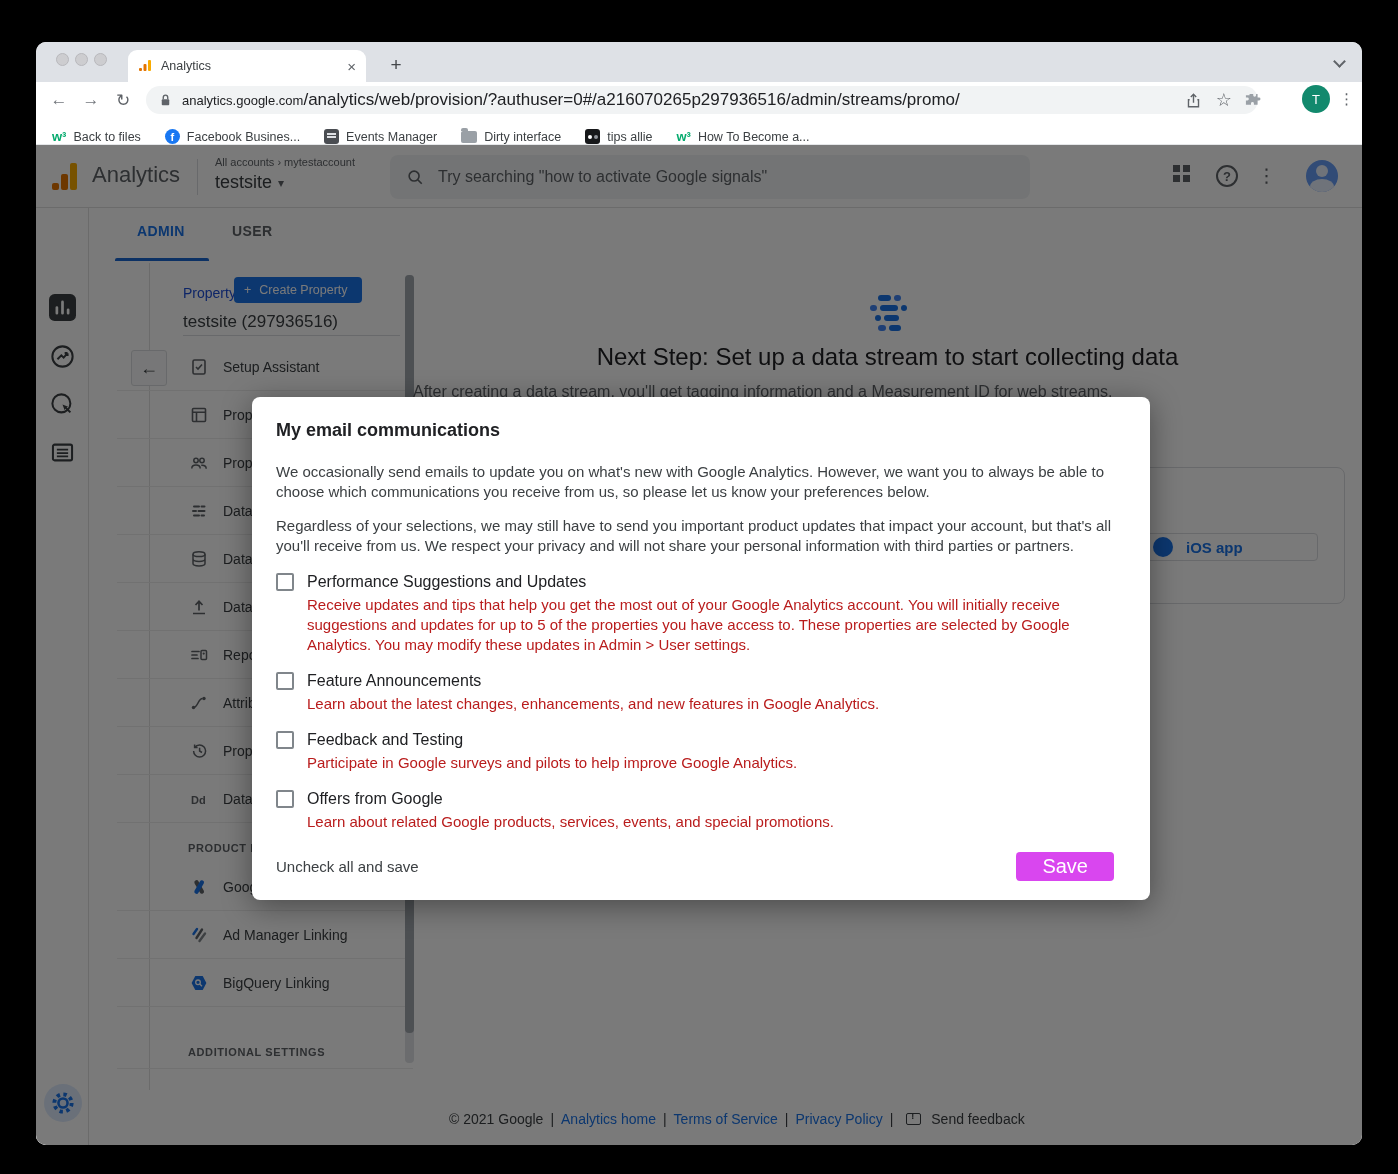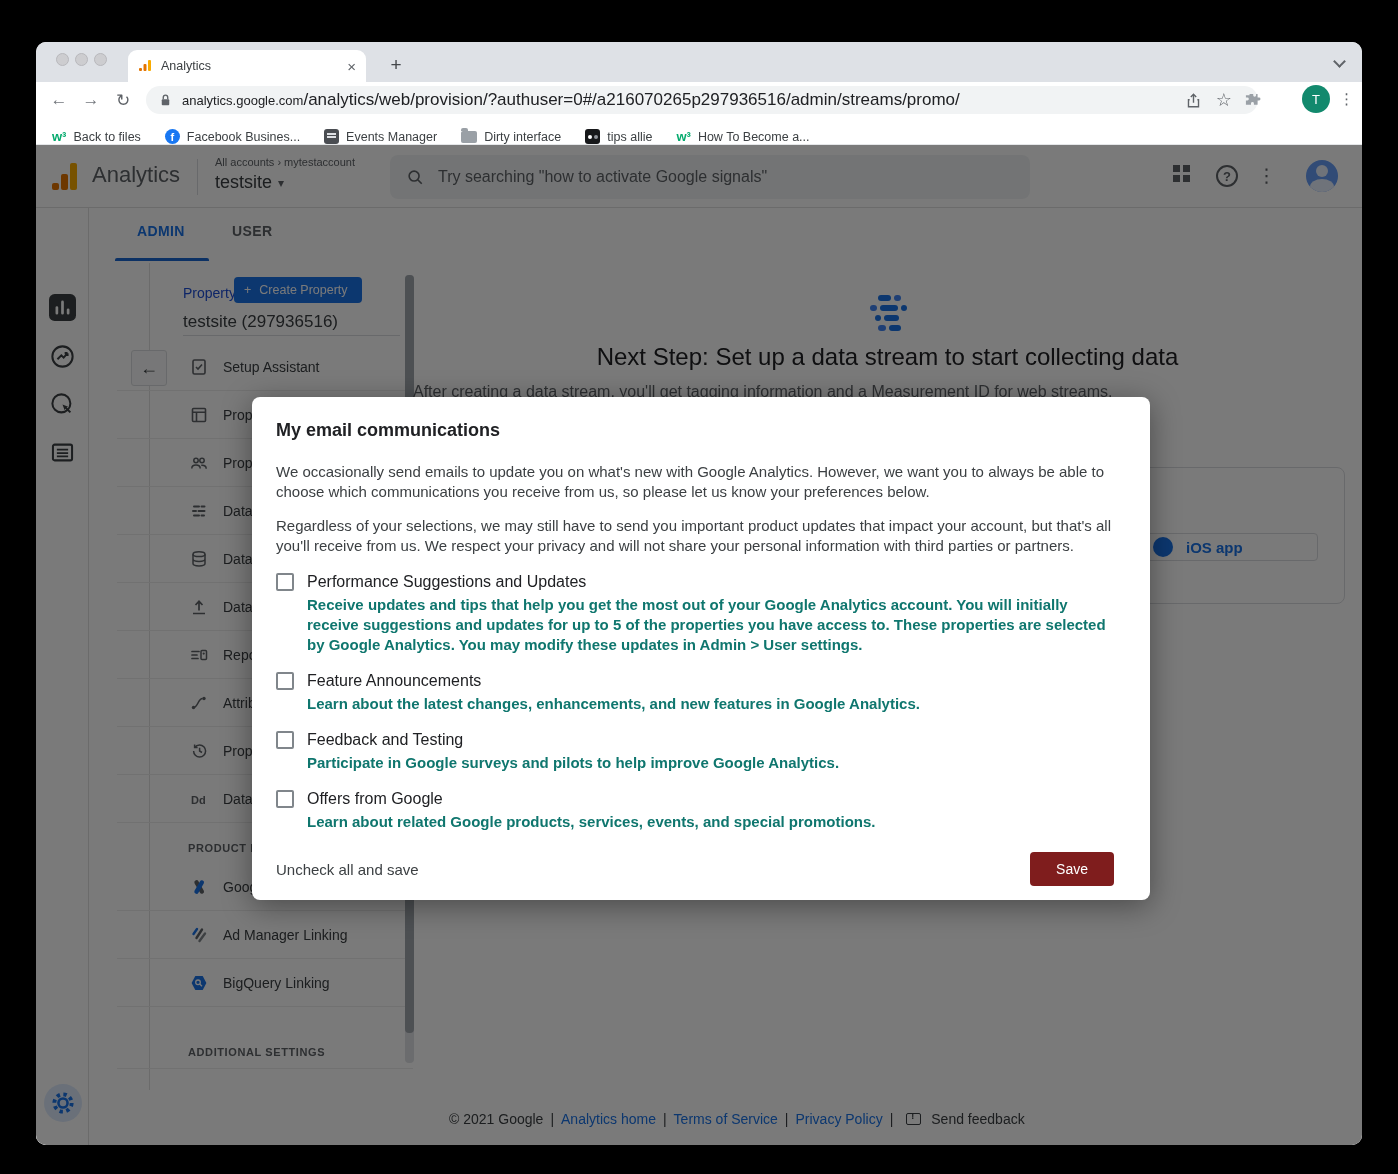--- a/index.html
+++ b/index.html
@@ -132,25 +132,25 @@
 
   
   .scrim { position:absolute; inset:0; background:rgba(0,0,0,.52); z-index:50; }
   .modal { position:absolute; left:216px; top:252px; width:898px; height:503px; background:#fff;
     border-radius:8px; z-index:100; box-shadow:0 6px 30px rgba(0,0,0,.4); padding:23px 36px 24px 24px; }
   .m-title { font-size:18px; font-weight:bold; color:#202124; }
   .m-p { margin-top:20px; font-size:15px; line-height:20px; color:#3c4043; }
   .opt { display:flex; gap:13px; margin-top:16px; }
   .cb { width:18px; height:18px; border:2px solid #80868b; border-radius:2px; flex:0 0 18px; margin-top:1px; }
   .opt-label { font-size:16px; color:#202124; line-height:20px; }
-  .opt-desc { font-size:15px; color:#0f766e; line-height:20px; margin-top:3px; max-width:810px;font-weight:bold; }
+  .opt-desc { font-size:15px; color:#b91c1c; line-height:20px; margin-top:3px; max-width:810px; }
   .m-footer { display:flex; justify-content:space-between; align-items:center; margin-top:20px; }
   .m-uncheck { font-size:15px; color:#3c4043; }
-  .m-save { background:#7f1d1d; color:#fff; font-size:14px; border:none; border-radius:4px;
-    padding:9px 26px; font-family:"Liberation Sans", sans-serif; }
+  .m-save { background:#d946ef; color:#fff; font-size:20px; border:none; border-radius:4px;
+    padding:3px 26px; font-family:"Liberation Sans", sans-serif; }
 
   svg { display:block; }
 </style>
 </head>
 <body>
 
 <div class="window">
 
   <div class="tabstrip">
     <span class="traffic" style="left:20px"></span>

